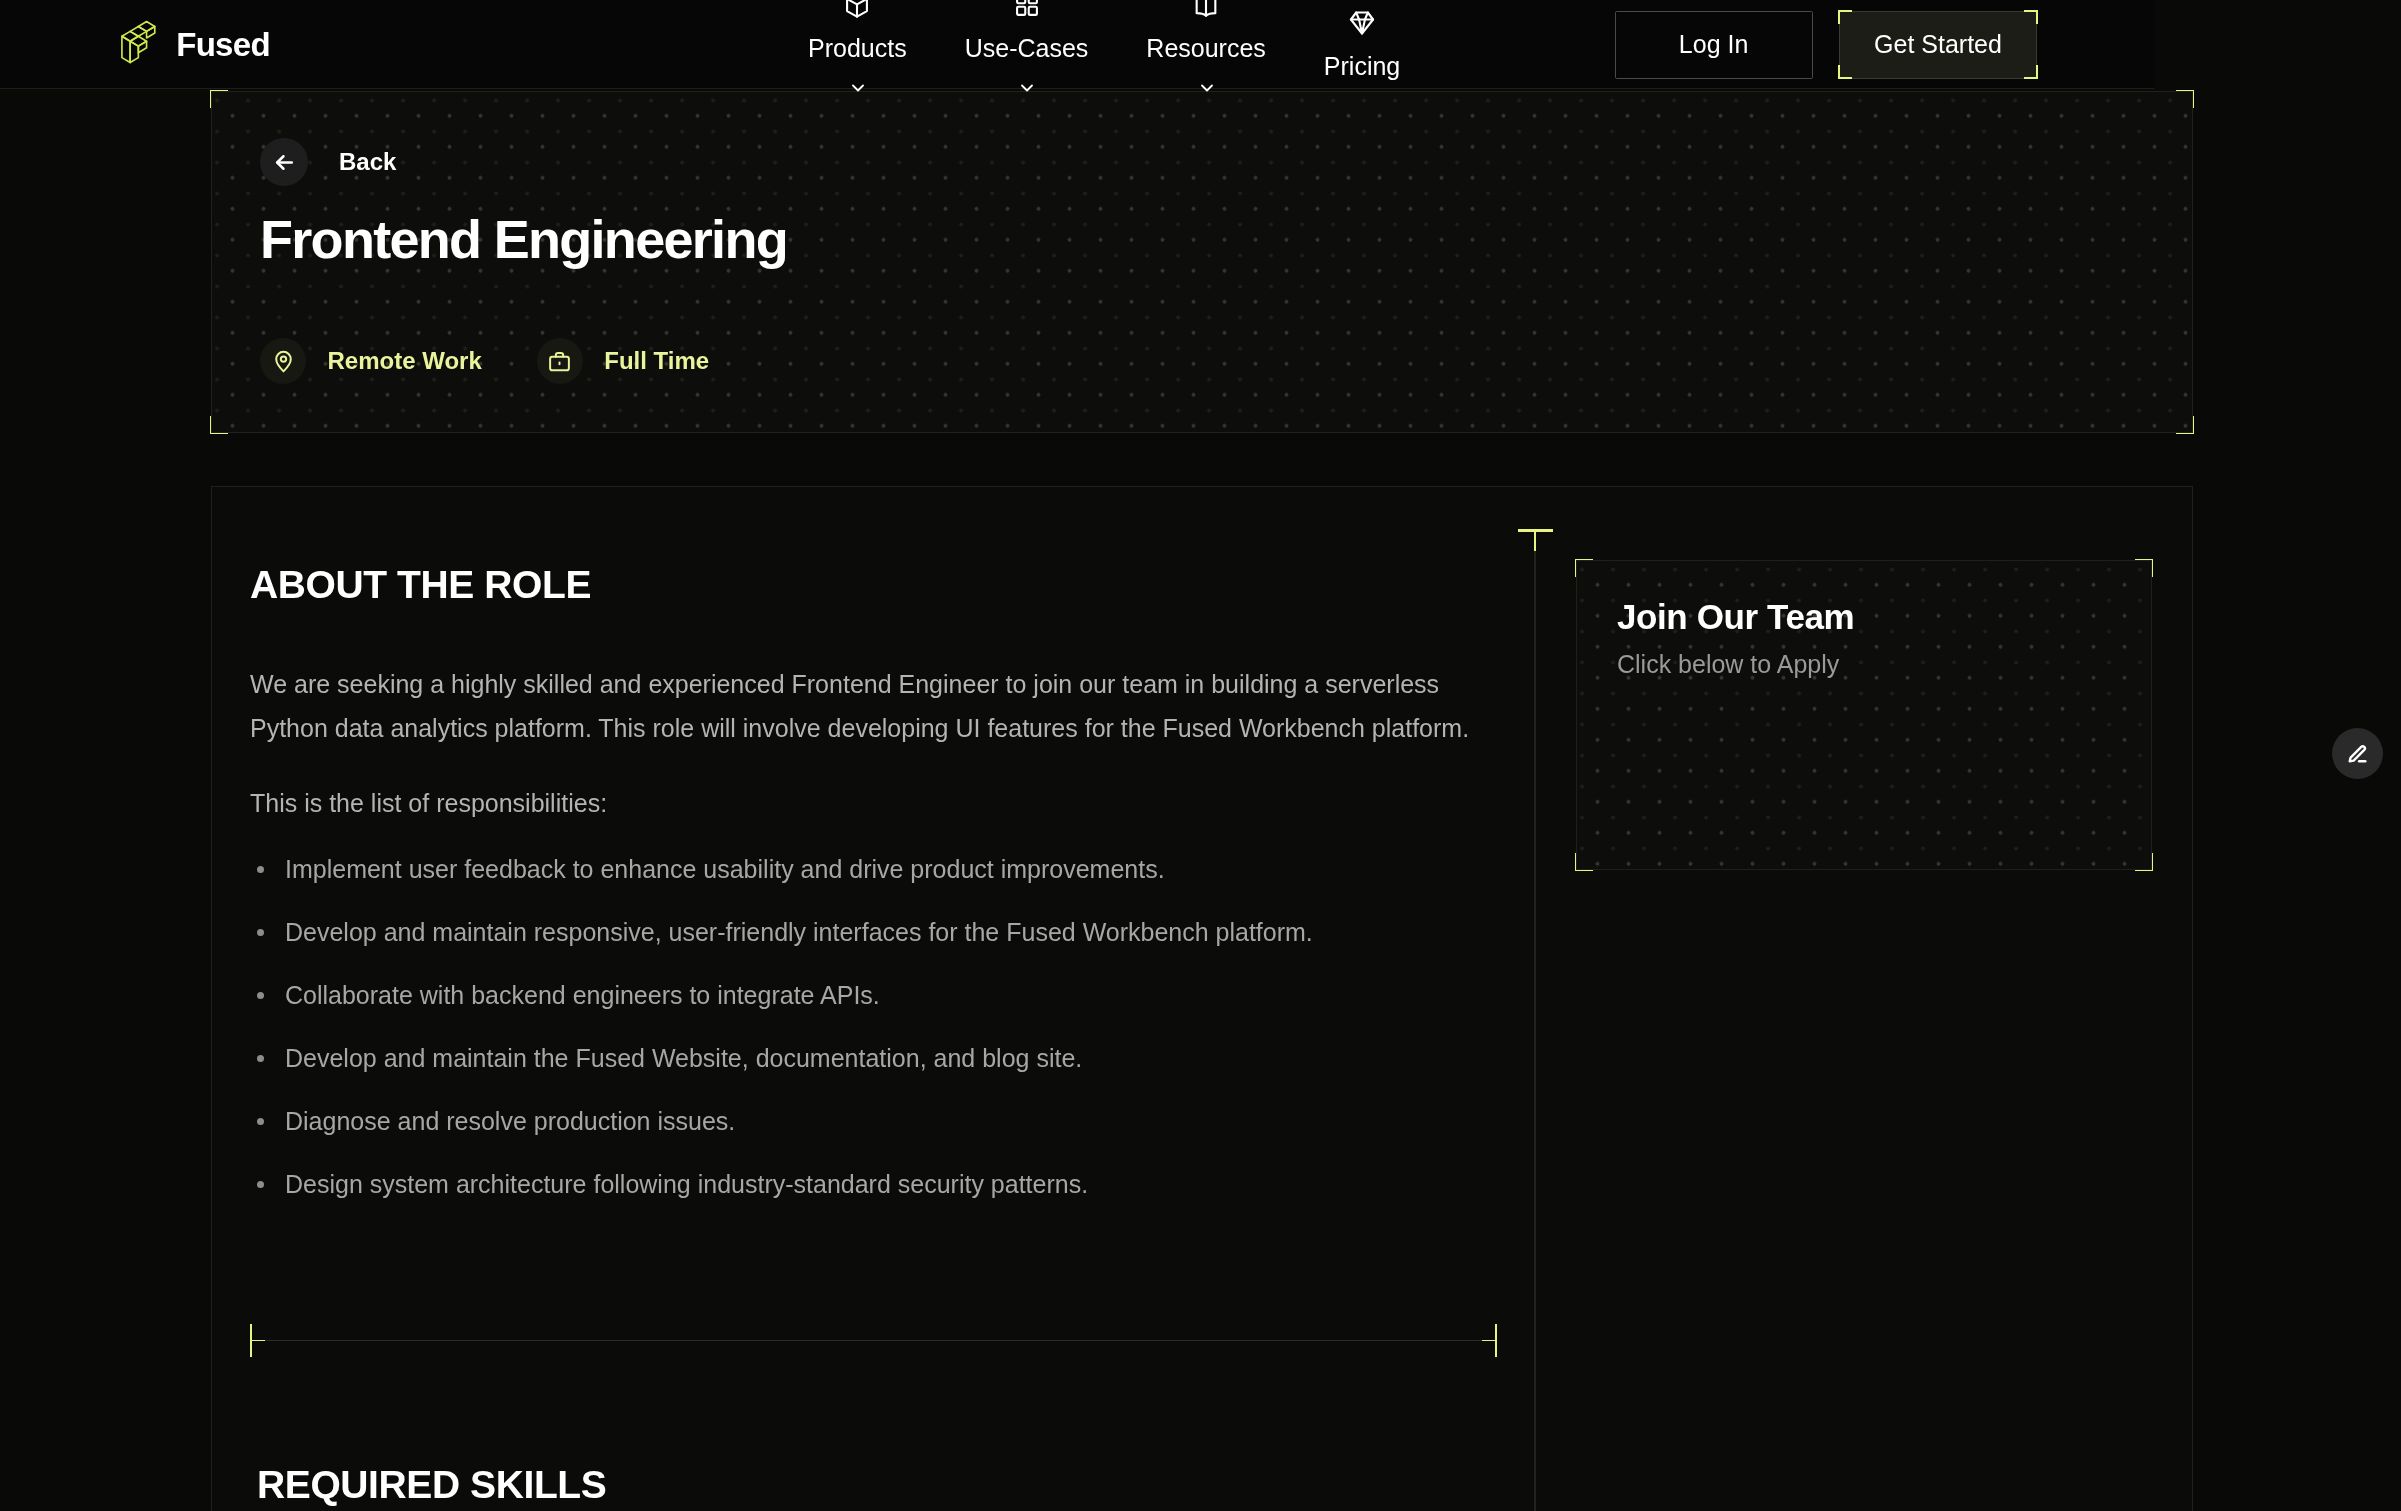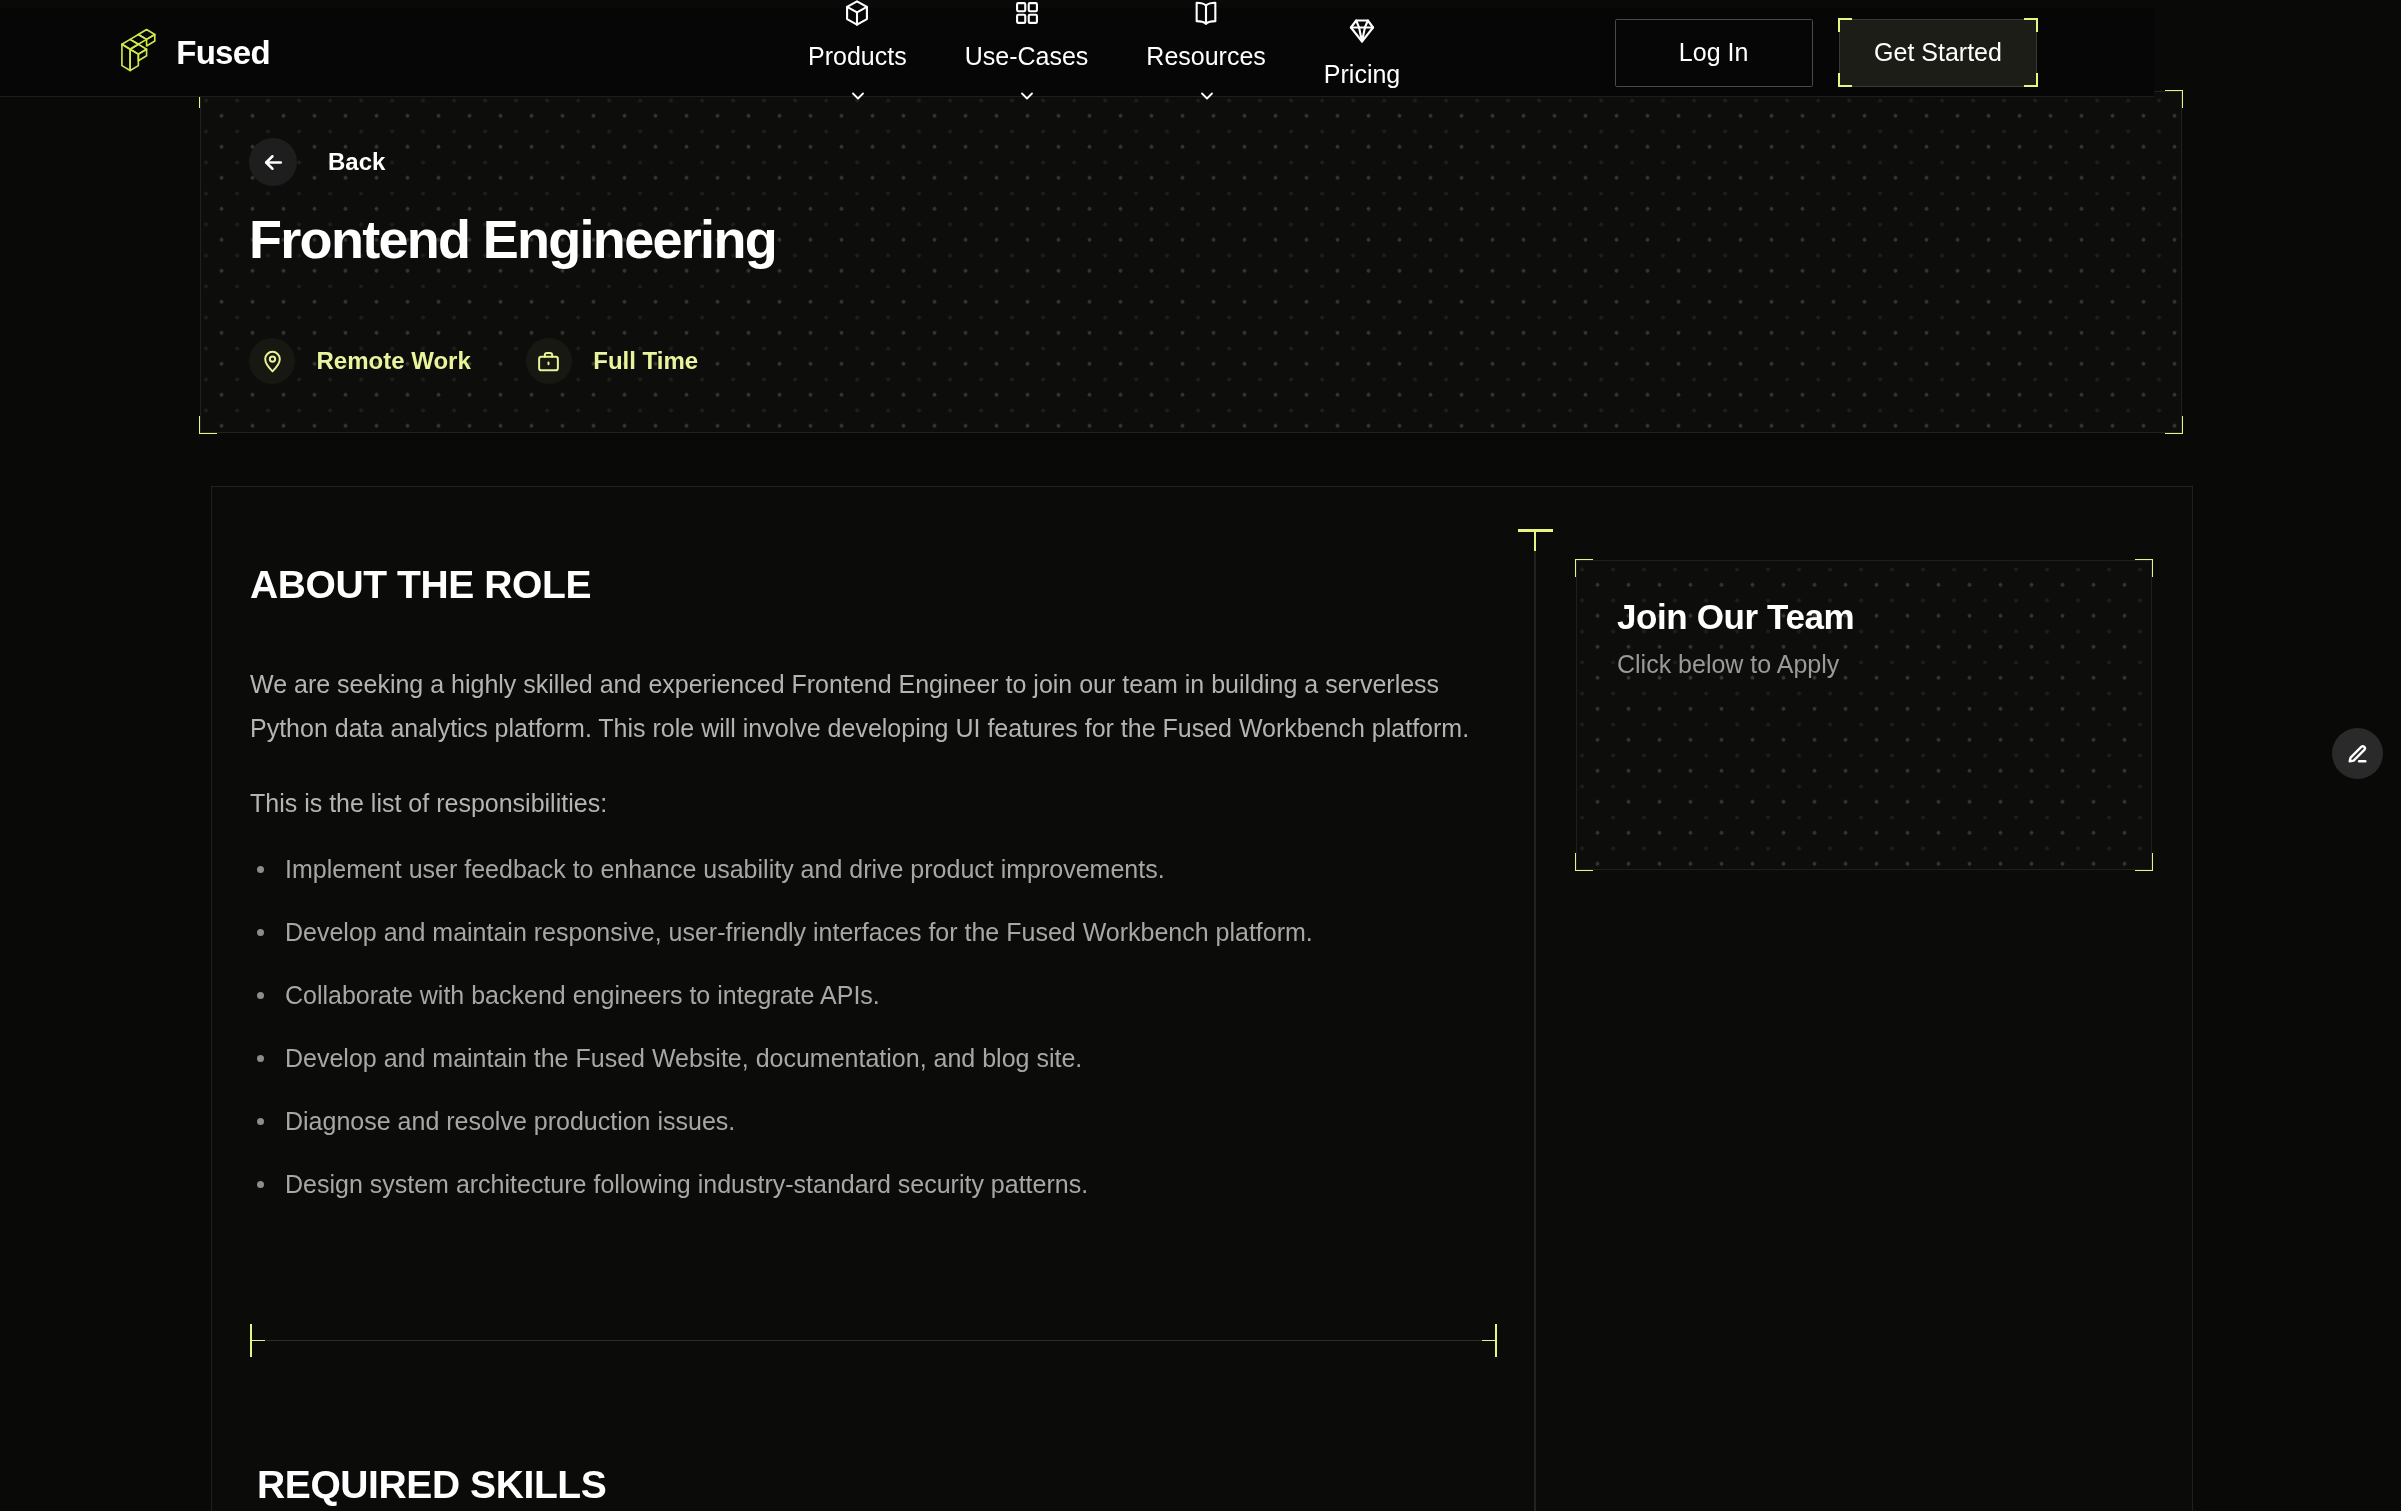--- a/index.html
+++ b/index.html
@@ -1,20 +1,20 @@
 <!DOCTYPE html>
 <html style="font-size:13.2px"><head>
 <meta charset="utf-8">
 <style>
   * { margin:0; padding:0; box-sizing:border-box; }
   html,body { width:2401px; height:1511px; background:#090908; overflow:hidden;
               font-family:"Liberation Sans", sans-serif; }
 
   
-  .nav { position:absolute; top:8px; left:0; width:2154px; height:89px;
+  .nav { position:absolute; top:0; left:0; width:2154px; height:89px;
          background:#060606; border-bottom:0.8px solid #1d1d1a; z-index:5; }
   .logo { position:absolute; left:117px; top:0; height:89px; display:flex; align-items:center; gap:13.2px; }
   .logo-text { color:#ffffff; font-size:33px; font-weight:700; letter-spacing:-0.7px; }
   .nav-menu { position:absolute; left:808px; top:0; height:89px; display:flex; align-items:center; gap:58px; }
   .nav-item { display:flex; align-items:center; gap:15px; color:#ffffff; font-size:25px; font-weight:500; cursor:pointer;flex-direction:column; }
   .nav-item svg { width:28px; height:28px; stroke:#ffffff; fill:none; stroke-width:1.8; stroke-linecap:round; stroke-linejoin:round; }
   .nav-item svg.chev { width:20px; height:20px; stroke-width:2.2; margin-left:1.7px; }
   .auth { position:absolute; right:117px; top:10.7px; display:flex; gap:26.4px; }
   .btn { height:68px; width:198px; display:flex; align-items:center; justify-content:center;
          color:#ffffff; font-size:25px; cursor:pointer; position:relative; }
@@ -35,21 +35,21 @@
 
   
   .dotted { background-color:#0d0d0b;
     background-image:
       radial-gradient(circle, rgba(214,214,168,0.20) 1.7px, transparent 2.3px),
       radial-gradient(circle, rgba(214,214,168,0.09) 1.7px, transparent 2.3px);
     background-size:31px 31px, 31px 31px;
     background-position:5px 8.3px, 20.6px 24px; }
 
   
-  .hero { position:absolute; left:200px; top:91px; width:1982px; height:342px;
+  .hero { position:absolute; left:211px; top:91px; width:1982px; height:342px;
           border:0.8px solid #21211d; }
   .back-row { position:absolute; left:48px; top:46px; display:flex; align-items:center; gap:31px; cursor:pointer; }
   .back-circle { width:48px; height:48px; border-radius:50%; background:#1e1e1e;
                  display:flex; align-items:center; justify-content:center; }
   .back-circle svg { width:25px; height:25px; stroke:#ffffff; fill:none; stroke-width:2.4; stroke-linecap:round; stroke-linejoin:round; }
   .back-label { color:#ffffff; font-size:24px; font-weight:700; }
   .hero-title { position:absolute; left:48px; top:118px; color:#ffffff; font-size:54px;
                 font-weight:700; letter-spacing:-1.7px; line-height:1.1; }
   .badge-row { position:absolute; left:48px; top:246px; display:flex; align-items:center; gap:55px; }
   .badge { display:flex; align-items:center; gap:21.5px; }

